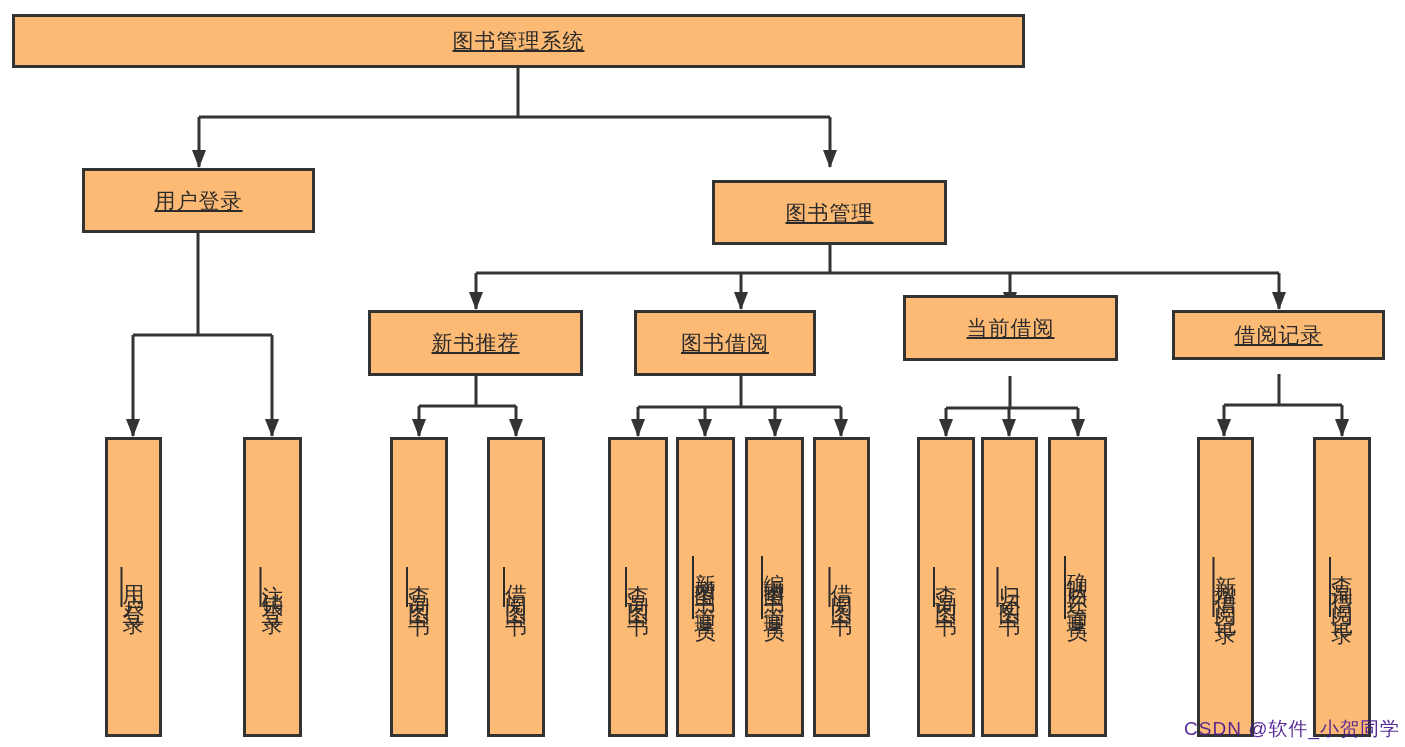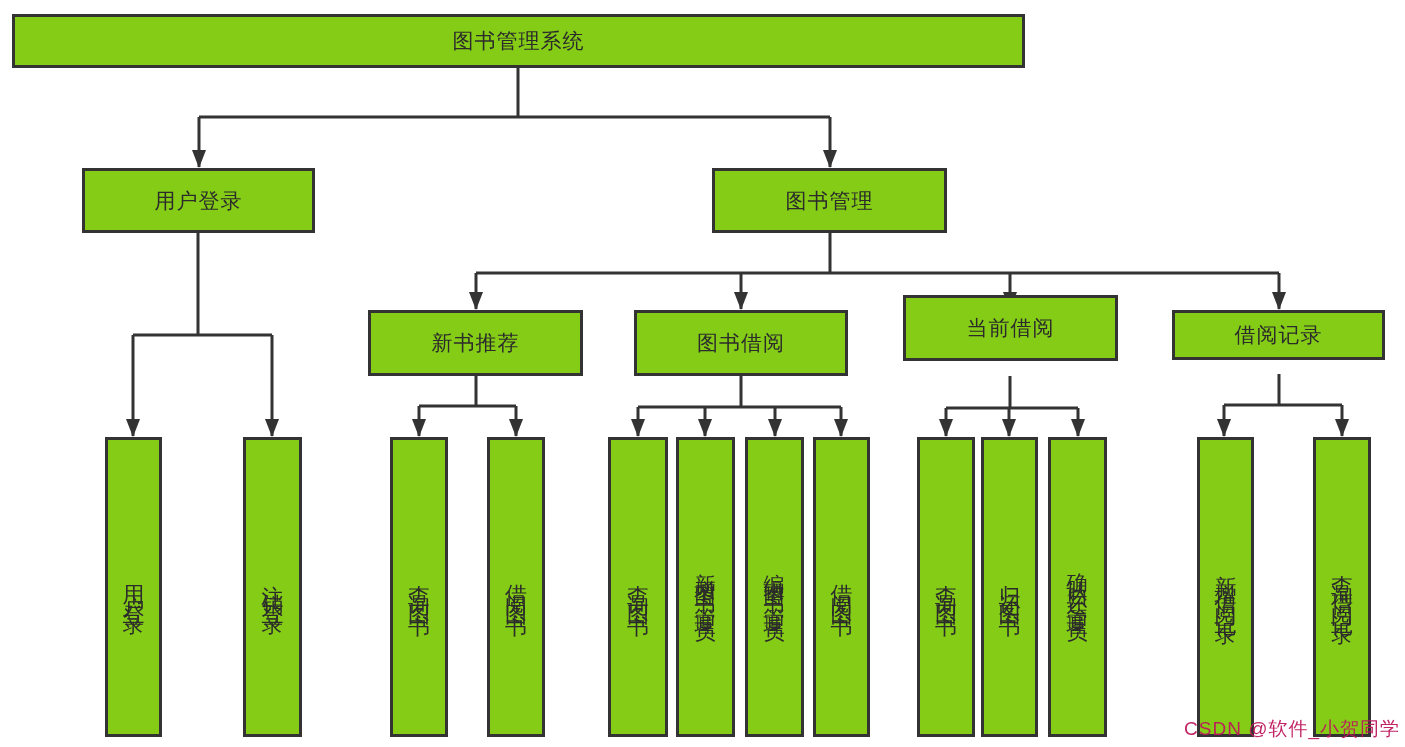--- a/index.html
+++ b/index.html
@@ -25,25 +25,26 @@
   }
   .wire {
     stroke: #333333;
     stroke-width: 3;
     fill: none;
   }
   .node {
     position: absolute;
     box-sizing: border-box;
     border: 3px solid #333333;
-    background: #84cc16;
+    background: #fdba74;
     color: #2b2b2b;
     display: flex;
     align-items: center;
     justify-content: center;
+    text-decoration: underline;
   }
   .hbox {
     font-size: 21px;
     letter-spacing: 1px;
     white-space: nowrap;
   }
   .vbox {
     top: 437px;
     height: 300px;
     writing-mode: vertical-lr;
@@ -55,21 +56,21 @@
   .vbox.tight {
     letter-spacing: 7px;
     font-size: 21px;
   }
   .watermark {
     position: absolute;
     top: 716px;
     right: 5px;
     font-size: 19px;
     letter-spacing: 1px;
-    color: #be185d;
+    color: #4c1d95;
     opacity: 0.95;
     white-space: nowrap;
     z-index: 10;
   }
 </style>
 </head>
 <body>
 
 <div class="stage">
 
@@ -124,24 +125,24 @@
     <g>
       <path class="wire" d="M1279 374 V405 M1224 405 H1342"></path>
       <path class="wire" d="M1224 405 V436" marker-end="url(#ah)"></path>
       <path class="wire" d="M1342 405 V436" marker-end="url(#ah)"></path>
     </g>
   </svg>
 
   <div class="node hbox" style="left:12px; top:14px; width:1013px; height:54px;">图书管理系统</div>
 
   <div class="node hbox" style="left:82px; top:168px; width:233px; height:65px;">用户登录</div>
-  <div class="node hbox" style="left:712px; top:168px; width:235px; height:65px;">图书管理</div>
+  <div class="node hbox" style="left:712px; top:180px; width:235px; height:65px;">图书管理</div>
 
   <div class="node hbox" style="left:368px; top:310px; width:215px; height:66px;">新书推荐</div>
-  <div class="node hbox" style="left:634px; top:310px; width:214px; height:66px;">图书借阅</div>
+  <div class="node hbox" style="left:634px; top:310px; width:182px; height:66px;">图书借阅</div>
   <div class="node hbox" style="left:903px; top:295px; width:215px; height:66px;">当前借阅</div>
   <div class="node hbox" style="left:1172px; top:310px; width:213px; height:50px;">借阅记录</div>
 
   <div class="node vbox" style="left:105px; width:57px;">用户登录</div>
   <div class="node vbox" style="left:243px; width:59px;">注销登录</div>
 
   <div class="node vbox" style="left:390px; width:58px;">查询图书</div>
   <div class="node vbox" style="left:487px; width:58px;">借阅图书</div>
 
   <div class="node vbox" style="left:608px; width:60px;">查询图书</div>

